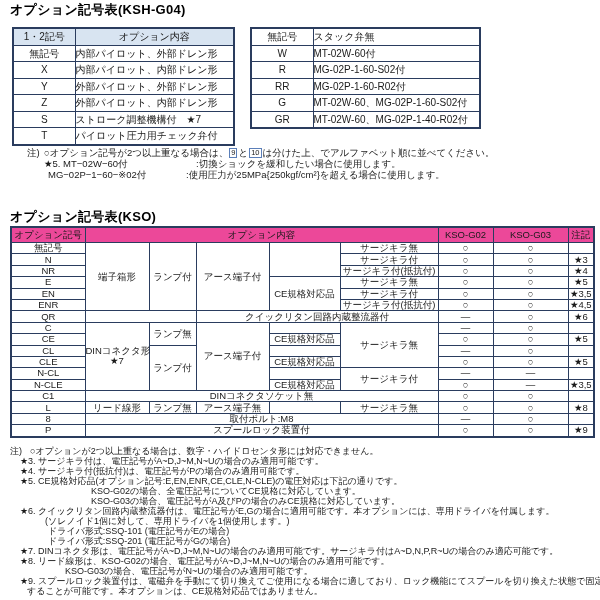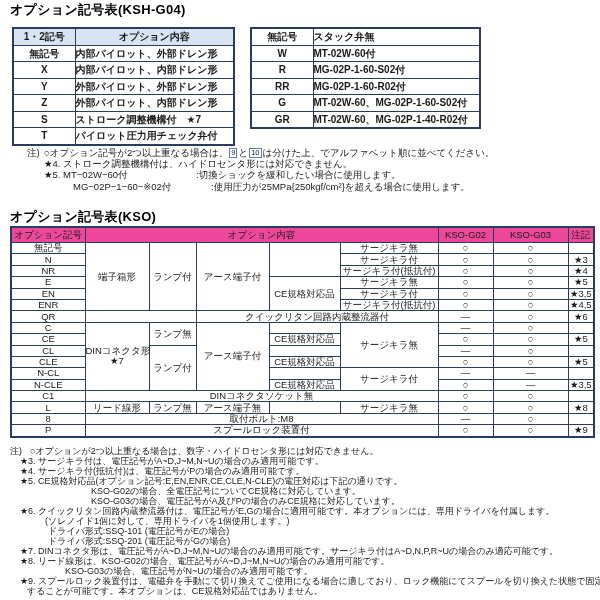--- a/index.html
+++ b/index.html
@@ -4,42 +4,42 @@
 <style>
   html,body{margin:0;padding:0}
   body{width:600px;height:600px;background:#ffffff;position:relative;overflow:hidden;
        font-family:"Liberation Sans","DejaVu Sans",sans-serif;color:#1a1a1a;}
   .abs{position:absolute}
   .doc-title{font-size:13px;font-weight:bold;color:#000;white-space:nowrap;letter-spacing:.3px}
 
   
   table{border-collapse:collapse;table-layout:fixed}
   .ksh-table{border:2px solid #2a3c5e}
-  .ksh-table th,.ksh-table td{border:1px solid #2a3c5e;font-size:10px;font-weight:bold;
+  .ksh-table th,.ksh-table td{border:1px solid #2a3c5e;font-size:10px;font-weight:normal;
        padding:0;height:15.5px;white-space:nowrap;line-height:15px}
   .ksh-table th{background:#d8e4f1;text-align:center}
   .sym{text-align:center}
   .cnt{text-align:left;padding-left:5px}
 
   
   .kso-table{border:2px solid #2a3c5e}
   .kso-table th,.kso-table td{border:1px solid #2a3c5e;font-size:9.5px;font-weight:normal;
        padding:0;height:10.4px;line-height:10px;text-align:center;white-space:nowrap}
   .kso-table th{background:#ec4899;height:14px}
   .noL{border-left:none}
   .noR{border-right:none}
   .sk{font-size:9.5px}
   .mark{font-size:9.5px}
   .notecell{font-size:9px}
   .two-line{line-height:10px}
 
   
   .notes1{font-size:9.5px;line-height:11.2px;white-space:nowrap}
   .notes1 .ln{margin-left:17px}
-  .notes1 .ln5{margin-left:46px}
+  .notes1 .ln5{margin-left:21px}
   .pfx{display:inline-block;width:17px;margin-left:-17px}
   .lab4{display:inline-block;width:152px}
   .lab5{display:inline-block;width:138px}
   .nbox{display:inline-block;border:1px solid #5b7fb9;font-size:7.5px;line-height:8px;
         padding:0 1px;margin:0 1px;vertical-align:1px}
 
   .notes2{font-size:9px;line-height:10px;white-space:nowrap}
   .notes2 .pfx2{display:inline-block;width:20px}
   .i0{margin-left:10px}
   .ideep{margin-left:81px}
@@ -122,21 +122,20 @@
       <td class="sym">GR</td>
       <td class="cnt">MT-02W-60、MG-02P-1-40-R02付</td>
         </tr>
   </tbody>
     </table>
 
   <div class="abs notes1" style="left:27px;top:147px">
     <div class="ln">
       <span class="pfx">注)</span><span>○オプション記号が2つ以上重なる場合は、</span><span class="nbox">9</span><span>と</span><span class="nbox">10</span><span>は分けた上、でアルファベット順に並べてください。</span>
     </div>
-    <div class="ln">★4. ストローク調整機構付は、ハイドロセンタ形には対応できません。</div>
     <div class="ln">
       <span class="lab4">★5. MT−02W−60付</span><span>:切換ショックを緩和したい場合に使用します。</span>
     </div>
     <div class="ln5">
       <span class="lab5">MG−02P−1−60−※02付</span><span>:使用圧力が25MPa{250kgf/cm²}を超える場合に使用します。</span>
     </div>
   </div>
 
   <div class="abs doc-title" style="left:10px;top:208px">オプション記号表(KSO)</div>
 

